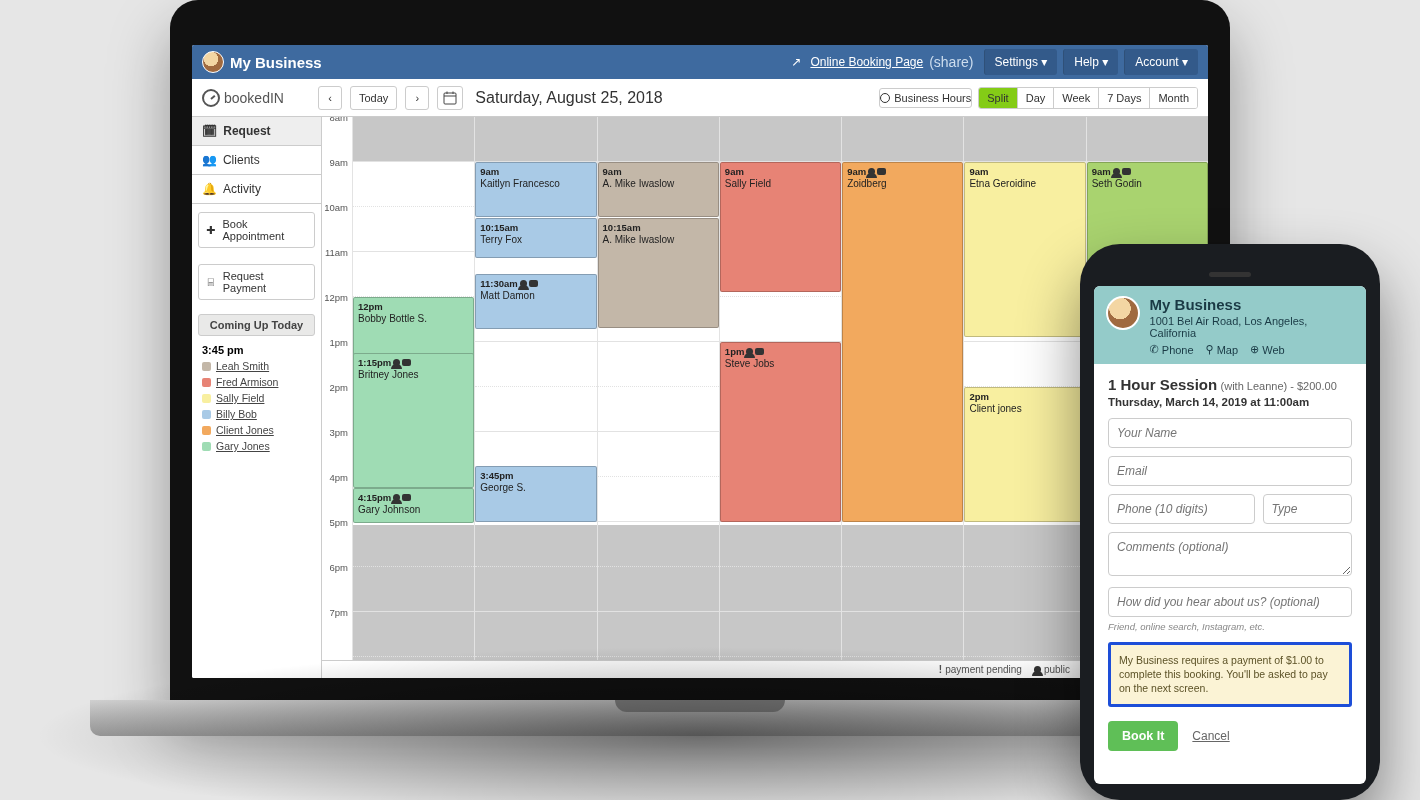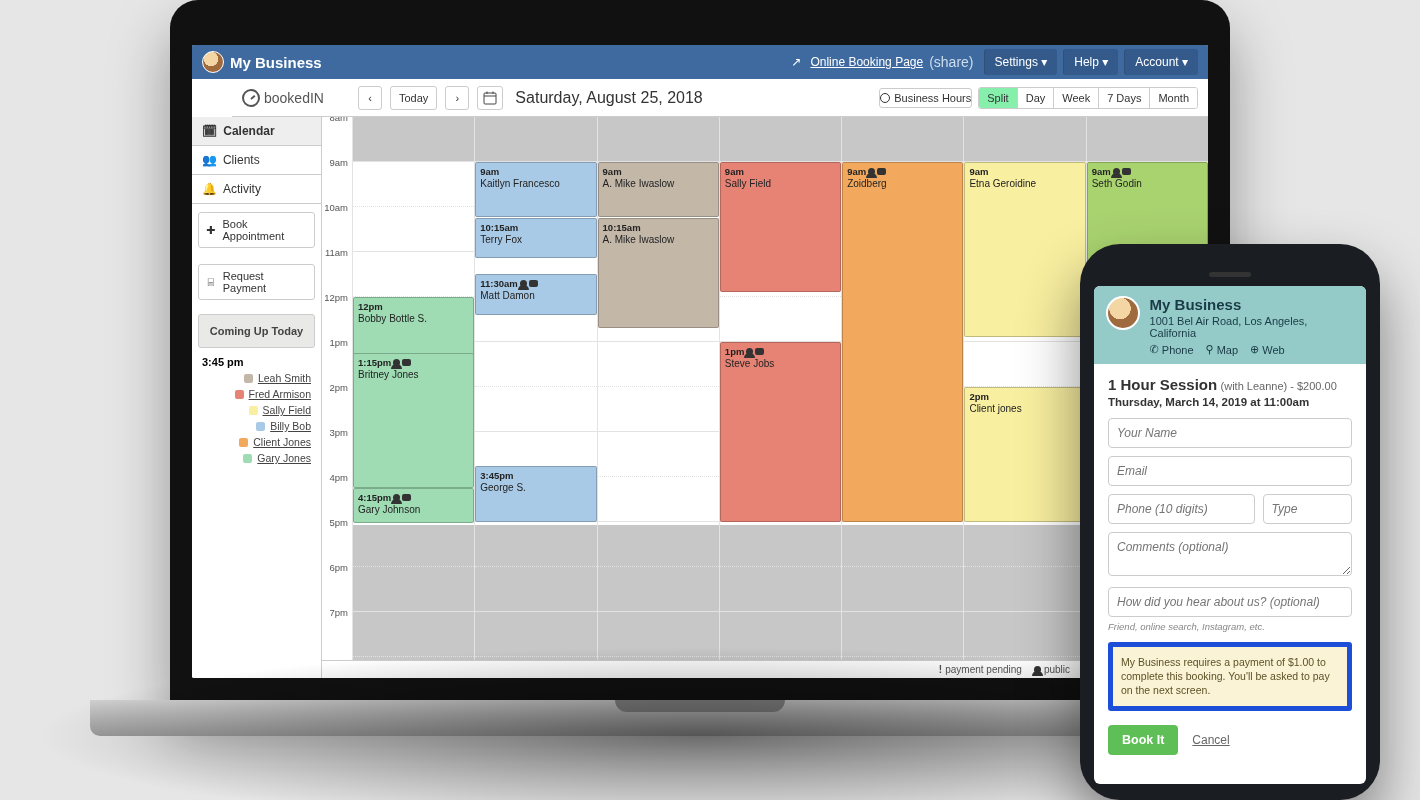--- a/index.html
+++ b/index.html
@@ -32,47 +32,47 @@
   .topbar{background:var(--blue);color:#fff;height:34px;display:flex;align-items:center;padding:0 10px;font-size:12px;gap:6px;}
   .avatar{width:22px;height:22px;border-radius:50%;background:radial-gradient(circle at 40% 35%, #f3d6a3 0 40%, #a06a3f 41% 100%);border:1px solid #fff;}
   .biz-title{font-size:15px;font-weight:bold;}
   .top-right{margin-left:auto;display:flex;align-items:center;gap:6px;}
   .top-link{color:#fff;text-decoration:underline;}
   .top-share{color:#cdddee;font-size:14px;margin-right:4px;}
   .top-btn{background:var(--blue-dark);padding:6px 10px;border-radius:3px;color:#fff;cursor:pointer;border-left:1px solid #2f5078;white-space:nowrap;}
   .extlink-icon{display:inline-block;margin-right:3px;}
 
   
-  .toolbar{display:flex;align-items:center;height:38px;padding:0 10px;border-bottom:1px solid var(--grey-border);gap:8px;margin-left:40px;}
+  .toolbar{display:flex;align-items:center;height:38px;padding:0 10px;border-bottom:1px solid var(--grey-border);gap:8px;}
   .logo{display:flex;align-items:center;gap:4px;color:#555;font-size:14px;width:108px;}
   .logo-circle{width:18px;height:18px;border:2px solid #555;border-radius:50%;position:relative;}
   .logo-circle:after{content:"";position:absolute;left:50%;top:50%;width:5px;height:2px;background:#555;transform-origin:left;transform:rotate(-40deg);}
   .nav-arrow,.today-btn,.cal-icon-btn{border:1px solid var(--grey-border);background:#fff;border-radius:3px;height:24px;display:flex;align-items:center;justify-content:center;font-size:11px;cursor:pointer;color:#333;}
   .nav-arrow{width:24px;}
   .today-btn{padding:0 8px;}
   .cal-icon-btn{width:26px;font-size:13px;}
   .date-title{font-size:16px;color:#333;margin-left:4px;}
   .tool-right{margin-left:auto;display:flex;gap:6px;align-items:center;}
   .bh-btn{border:1px solid var(--grey-border);border-radius:3px;padding:3px 0;font-size:11px;display:flex;align-items:center;gap:4px;color:#333;cursor:pointer;background:#fff;}
   .bh-btn .clk{width:10px;height:10px;border:1.5px solid #333;border-radius:50%;position:relative;}
   .view-group{display:flex;border:1px solid var(--grey-border);border-radius:3px;overflow:hidden;}
   .view-btn{font-size:11px;padding:4px 8px;color:#333;cursor:pointer;border-left:1px solid var(--grey-border);background:#fff;}
   .view-btn:first-child{border-left:none;}
-  .view-btn.active{background:#86efac;}
+  .view-btn.active{background:#84cc16;}
 
   
   .main{flex:1;display:flex;min-height:0;}
   .sidebar{width:130px;border-right:1px solid var(--grey-border);background:#fff;display:flex;flex-direction:column;font-size:12px;}
   .side-nav div{padding:7px 10px;border-bottom:1px solid var(--grey-border);display:flex;align-items:center;gap:6px;color:#333;cursor:pointer;}
   .side-nav div.active{background:#eee;font-weight:bold;}
   .side-action{margin:8px 6px;border:1px solid var(--grey-border);border-radius:3px;padding:5px 6px;display:flex;align-items:center;gap:6px;font-size:11px;color:#333;cursor:pointer;background:#fff;}
   .side-action .ic{width:12px;text-align:center;}
-  .coming-up .hdr{background:#e9e9e8;border:1px solid var(--grey-border);border-radius:3px;margin:6px;padding:10px;text-align:center;font-size:11px;font-weight:bold;color:#444;}
+  .coming-up .hdr{background:#e9e9e8;border:1px solid var(--grey-border);border-radius:3px;margin:6px;padding:4px;text-align:center;font-size:11px;font-weight:bold;color:#444;}
   .coming-up .tm{font-weight:bold;font-size:11px;padding:2px 10px;}
-  .coming-up .row{display:flex;align-items:center;gap:5px;font-size:10.5px;padding:2px 10px;color:#444;justify-content:flex-end;}
+  .coming-up .row{display:flex;align-items:center;gap:5px;font-size:10.5px;padding:2px 10px;color:#444;}
   .coming-up .row .sw{width:9px;height:9px;border-radius:2px;}
   .coming-up .row span{text-decoration:underline;cursor:pointer;}
 
   
   .cal-wrap{flex:1;display:flex;flex-direction:column;position:relative;background:#fff;}
   .cal-head{display:flex;border-bottom:1px solid var(--grey-border);}
   .time-col-head{width:30px;}
   .staff-head{flex:1;text-align:center;font-size:11px;color:#333;padding:4px 0;border-left:1px solid #e3e3e3;}
   .cal-body{flex:1;position:relative;display:flex;overflow:hidden;}
   .time-col{width:30px;font-size:9.5px;color:#555;text-align:right;padding-right:4px;}
@@ -108,21 +108,21 @@
   .mob-body{padding:12px 14px;font-size:12px;color:#333;}
   .svc{font-size:15px;font-weight:bold;display:inline;}
   .svc-meta{font-size:11px;color:#666;}
   .svc-date{font-size:11.5px;margin-top:3px;margin-bottom:10px;font-weight:bold;color:#333;}
   .mob-input,.mob-ta{width:100%;border:1px solid #ccc;border-radius:4px;padding:7px 8px;font-size:12px;color:#999;font-style:italic;margin-bottom:8px;background:#fff;}
   .mob-row{display:flex;gap:8px;}
   .mob-row .mob-input:first-child{flex:1.8;}
   .mob-row .mob-input:last-child{flex:1;}
   .mob-ta{height:44px;}
   .mob-hint{font-size:9.5px;color:#888;font-style:italic;margin-top:-4px;margin-bottom:10px;}
-  .mob-notice{background:#fbf3d5;border:5px solid #1d4ed8;font-size:10.5px;color:#5c5227;padding:8px;border-radius:3px;line-height:1.35;}
+  .mob-notice{background:#fbf3d5;border:3px solid #1d4ed8;font-size:10.5px;color:#5c5227;padding:8px;border-radius:3px;line-height:1.35;}
   .mob-actions{display:flex;align-items:center;gap:14px;margin-top:14px;}
   .book-btn{background:#5fbf57;color:#fff;font-size:12.5px;font-weight:bold;padding:8px 14px;border:none;border-radius:4px;cursor:pointer;}
   .cancel{font-size:12px;color:#666;text-decoration:underline;cursor:pointer;}
 
   .s-mint{background:var(--mint);} .s-sky{background:var(--sky);} .s-coral{background:var(--coral);}
   .s-orange{background:var(--orange);} .s-yellow{background:var(--yellow);} .s-green{background:var(--green);}
   .s-taupe{background:var(--taupe);}
 </style>
 </head>
 <body>
@@ -175,21 +175,21 @@
               <div class="view-btn">Month</div>
             </div>
         </div>
       </div>
 
       <div class="main">
         <div class="sidebar">
           <div class="side-nav" id="side-nav">
               <div class="active">
                 <span>🗓</span>
-                <span>Calendar</span>
+                <span>Request</span>
               </div>
               <div>
                 <span>👥</span>
                 <span>Clients</span>
               </div>
               <div>
                 <span>🔔</span>
                 <span>Activity</span>
               </div>
             </div>
@@ -310,21 +310,21 @@
                       <span>9am</span>
                     </div>
                     <div class="n">Kaitlyn Francesco</div>
                   </div>
                   <div class="appt s-sky" style="top: 101px; height: 40px;">
                     <div class="t">
                       <span>10:15am</span>
                     </div>
                     <div class="n">Terry Fox</div>
                   </div>
-                  <div class="appt s-sky" style="top: 157px; height: 41px;">
+                  <div class="appt s-sky" style="top: 157px; height: 55px;">
                     <div class="t">
                       <span>11:30am</span> 
                       <span class="ic-person"></span> 
                       <span class="ic-chat"></span>
                     </div>
                     <div class="n">Matt Damon</div>
                   </div>
                   <div class="appt s-sky" style="top: 349px; height: 56px;">
                     <div class="t">
                       <span>3:45pm</span>

